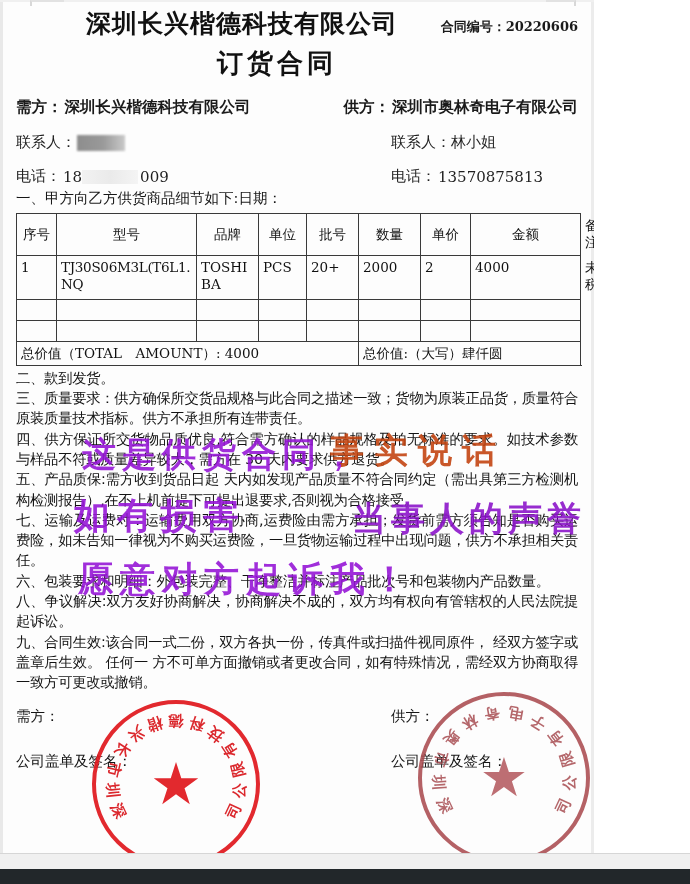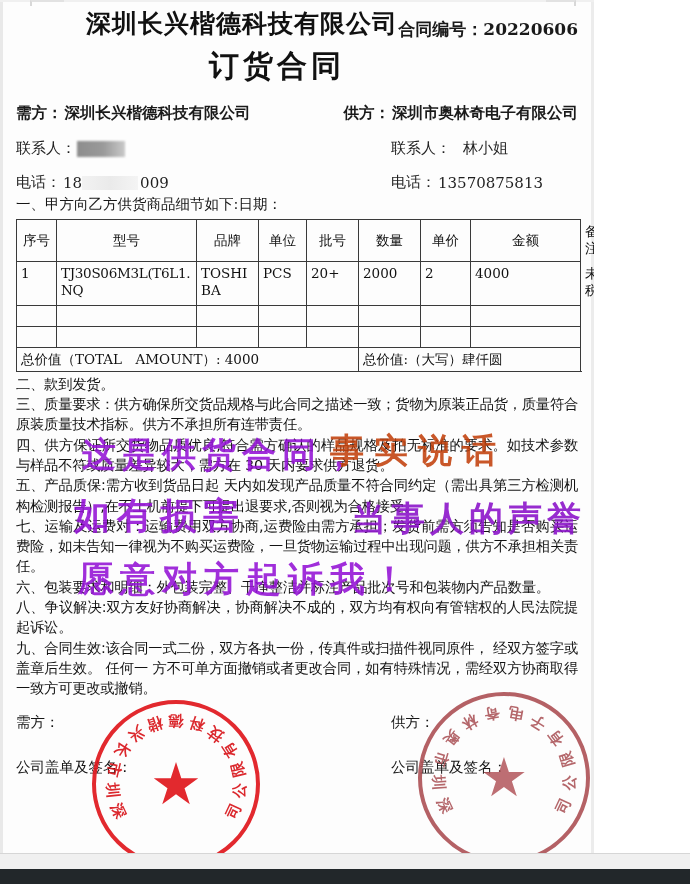--- a/index.html
+++ b/index.html
@@ -42,31 +42,31 @@
     font-size: 25px;
     letter-spacing: 1px;
     color: #111;
     padding-top: 10px;
     padding-right: 110px;
     line-height: 1.1;
   }
   .contract-no {
     position: absolute;
     right: 0px; top: 18px;
-    font-size: 17px;
+    font-size: 13px;
     font-weight: bold;
     color: #1a1a1a;
     font-family: "DejaVu Serif", "Liberation Serif", serif;
     white-space: nowrap;
   }
   .doc-subtitle {
     text-align: center;
     font-family: "DejaVu Serif", "Liberation Serif", serif;
     font-weight: bold;
-    font-size: 30px;
+    font-size: 26px;
     letter-spacing: 4px;
     color: #111;
     margin-top: 6px;
     padding-right: 40px;
   }
 
   
   .party-row {
     display: flex;
     margin-top: 16px;
@@ -281,21 +281,21 @@
       </div>
     </div>
 
     <div class="info-row">
       <div class="info-left">
         <span class="lbl">联系人：</span>
         <span class="redact"></span>
       </div>
       <div class="info-right">
         <span class="lbl">联系人：</span>
-        <span class="val" style="margin-left:12px">林小姐</span>
+        <span class="val" style="margin-left:0">林小姐</span>
       </div>
     </div>
 
     <div class="info-row">
       <div class="info-left">
         <span class="lbl">电话：</span>
         <span class="val">18</span>
         <span class="redact-mid"></span>
         <span class="val">009</span>
       </div>

